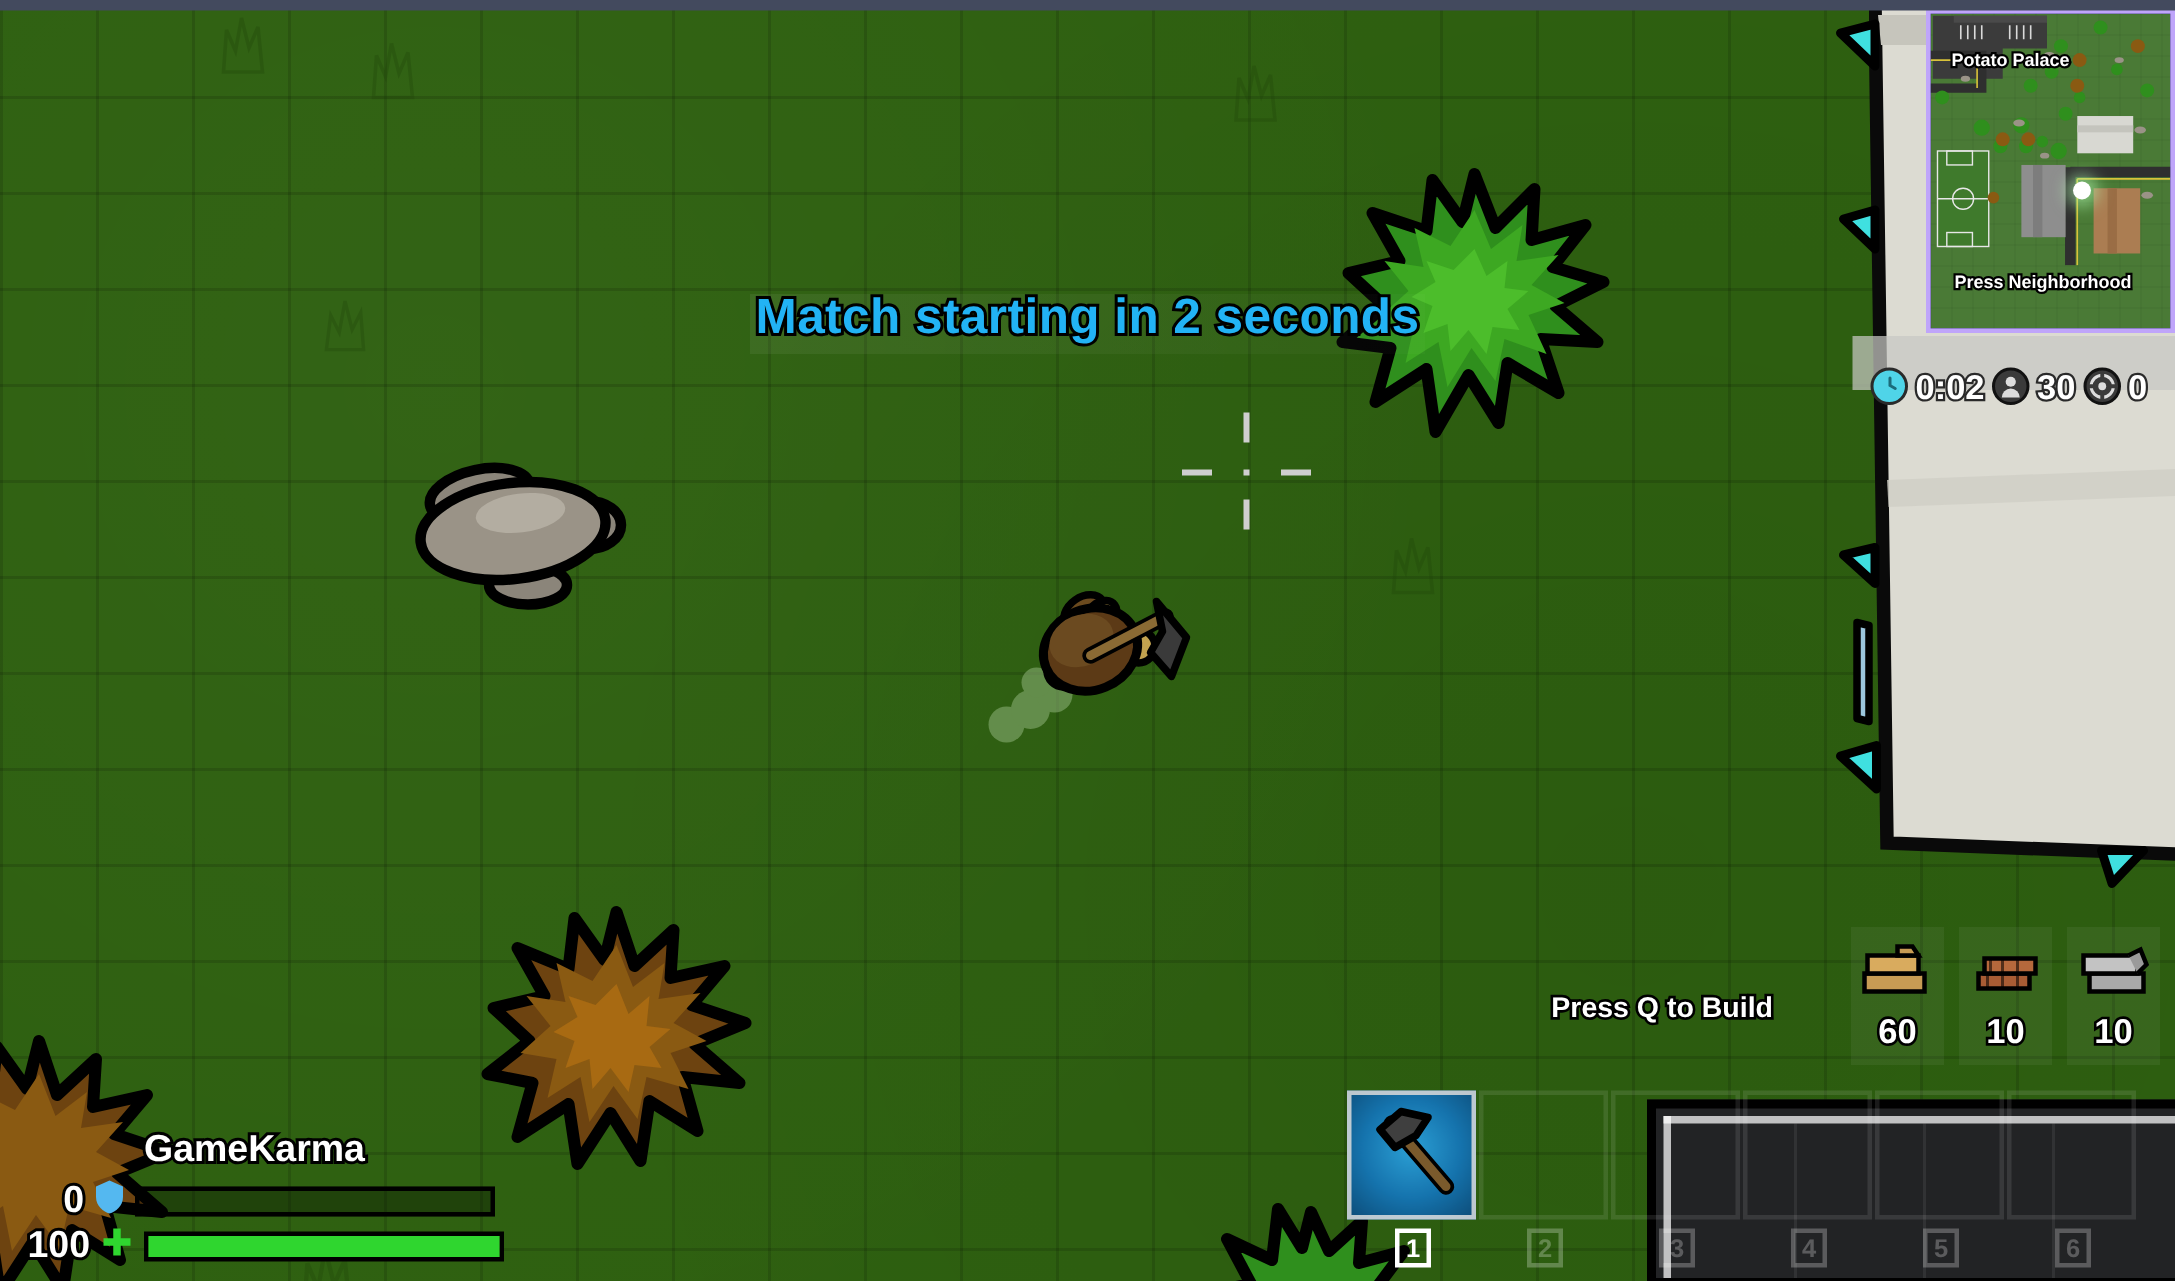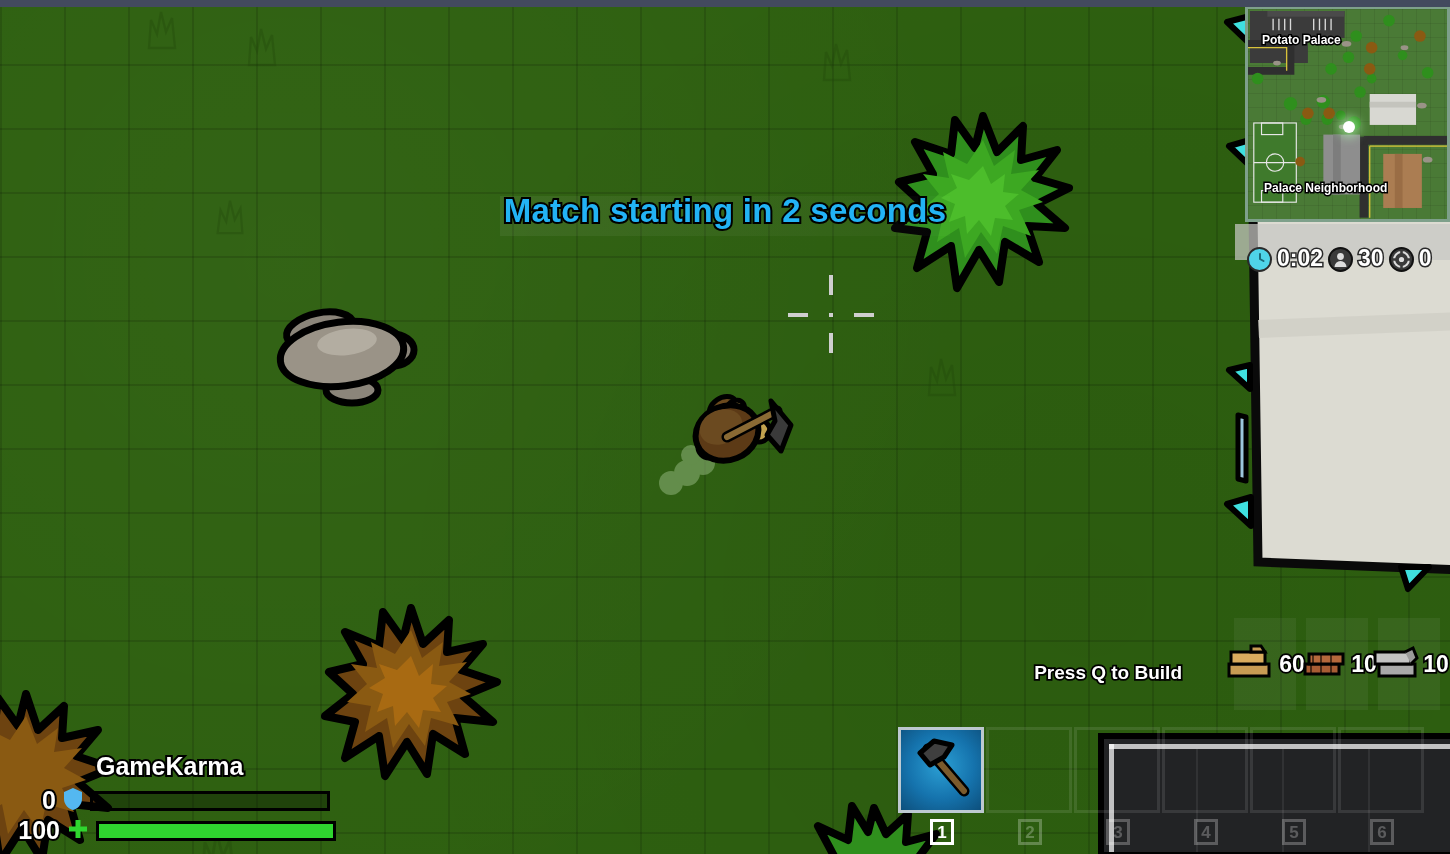--- a/index.html
+++ b/index.html
@@ -72,24 +72,24 @@
   .hints {
     position:absolute; right:268px; top:660px;
     text-align:right; z-index:33;
     font-size:19px; font-weight:bold; color:#fff; line-height:1.35;
     -webkit-text-stroke:3.5px #000; paint-order: stroke fill;
   }
 
   
   .minimap-wrap {
     position:absolute; right:0; top:6px;
-    width:205px; height:216px;
+    width:166px; height:216px;
     z-index:35;
     border:3px solid rgba(255,255,255,0.45);
-    background:#14532d;
+    background:#8b5cf6;
     overflow:hidden;
   }
   .mm-layer { position:absolute; inset:0; }
   .mm-label {
     position:absolute; z-index:5;
     color:#fff; font-weight:bold; font-size:12px;
     -webkit-text-stroke:3px #000; paint-order: stroke fill;
     white-space:nowrap;
   }
   .mm-player {
@@ -99,42 +99,42 @@
   }
 
   
   .mm-stats {
     position:absolute; right:0; top:224px;
     width:215px; height:36px; z-index:36;
     display:flex; align-items:center; gap:5px;
     padding-left:12px;
     background:rgba(200,200,195,0.72);
   }
-  .stat { display:flex; align-items:flex-end; gap:5px;margin-top:32px; }
+  .stat { display:flex; align-items:flex-start; gap:5px;margin-top:32px; }
   .stat-val {
     color:#fff; font-weight:bold; font-size:23px;
     -webkit-text-stroke:3px #2a2a2a; paint-order: stroke fill;
   }
   .icon-circle {
     width:25px; height:25px; border-radius:50%;
     display:flex; align-items:center; justify-content:center;
     flex:0 0 auto;
   }
   .ic-clock { background:#4fd4e8; border:2px solid #2a2a2a; }
   .ic-dark  { background:#3a3a3a; border:2px solid #111; }
 
   
   .resources {
     position:absolute; right:10px; top:618px;
     display:flex; gap:10px; z-index:34;
   }
   .res {
     width:62px; height:92px;
     background:rgba(255,255,255,0.055);
-    display:flex; flex-direction:row;
+    display:flex; flex-direction:column;
     align-items:center; justify-content:center; gap:2px;
   }
   .res-amt {
     color:#fff; font-weight:bold; font-size:23px;
     -webkit-text-stroke:3.5px #000; paint-order: stroke fill;
   }
 
   
   .hotbar { position:absolute; left:898px; top:727px; z-index:34; display:flex; }
   .slot { position:relative; width:88px; height:88px; margin-right:0px; }
@@ -427,21 +427,21 @@
           <ellipse cx="162" cy="40" rx="4" ry="2.5"></ellipse>
         <ellipse cx="76" cy="94" rx="5" ry="3"></ellipse>
           <ellipse cx="180" cy="100" rx="5" ry="3"></ellipse>
         <ellipse cx="30" cy="56" rx="4" ry="2.5"></ellipse>
           <ellipse cx="98" cy="122" rx="4" ry="2.5"></ellipse>
         <ellipse cx="186" cy="156" rx="5" ry="3"></ellipse>
       </g>
     </svg>
     <div class="mm-player" style="left:95px; top:112px;"></div>
     <div class="mm-label" style="left:14px; top:24px;">Potato Palace</div>
-    <div class="mm-label" style="left:16px; top:172px;">Palace Neighborhood</div>
+    <div class="mm-label" style="left:16px; top:172px;">Press Neighborhood</div>
   </div>
 
   <div class="mm-stats">
     <div class="stat">
       <span class="icon-circle ic-clock">
         <svg width="16" height="16" viewBox="0 0 16 16">
             <path d="M8 3 L8 8 L11.5 10" stroke="#1b6b7a" stroke-width="2" fill="none" stroke-linecap="round"></path>
           </svg>
       </span>
       <span class="stat-val">0:02</span>

